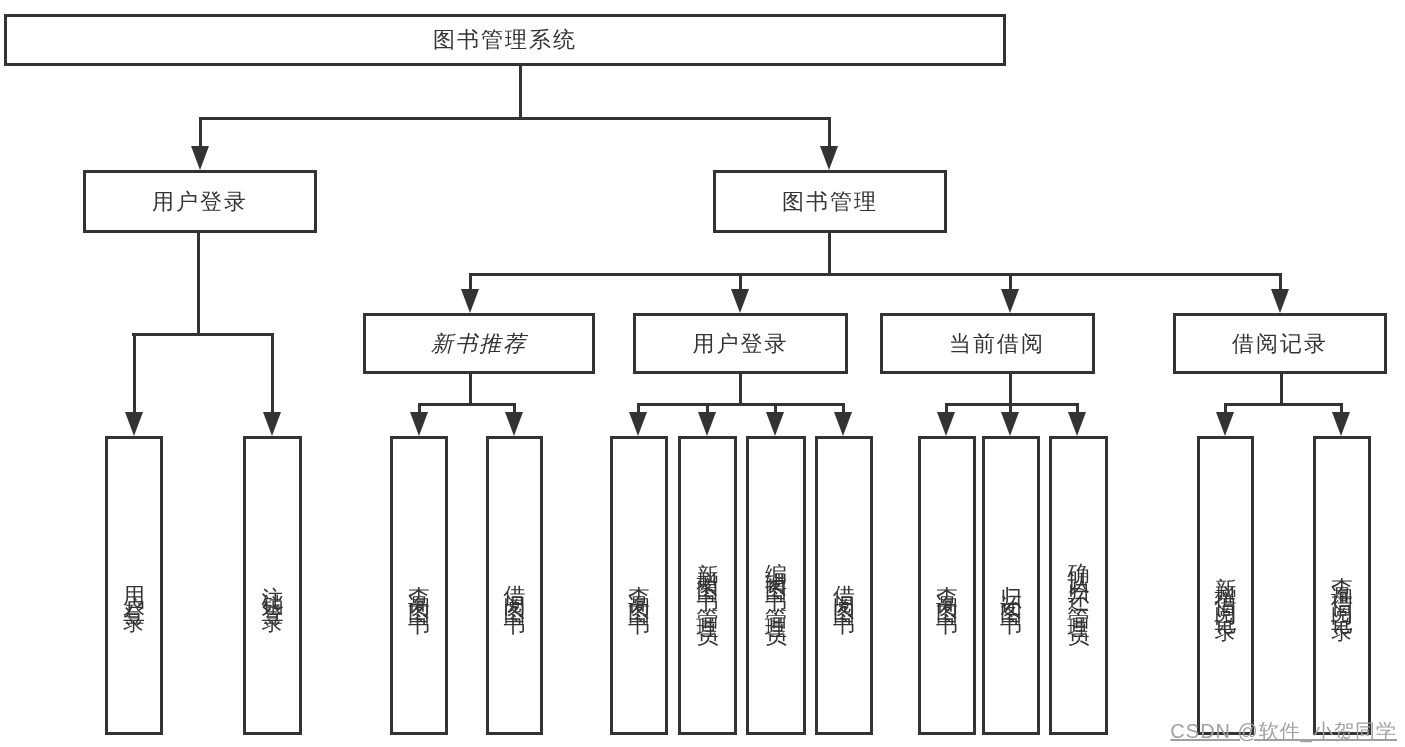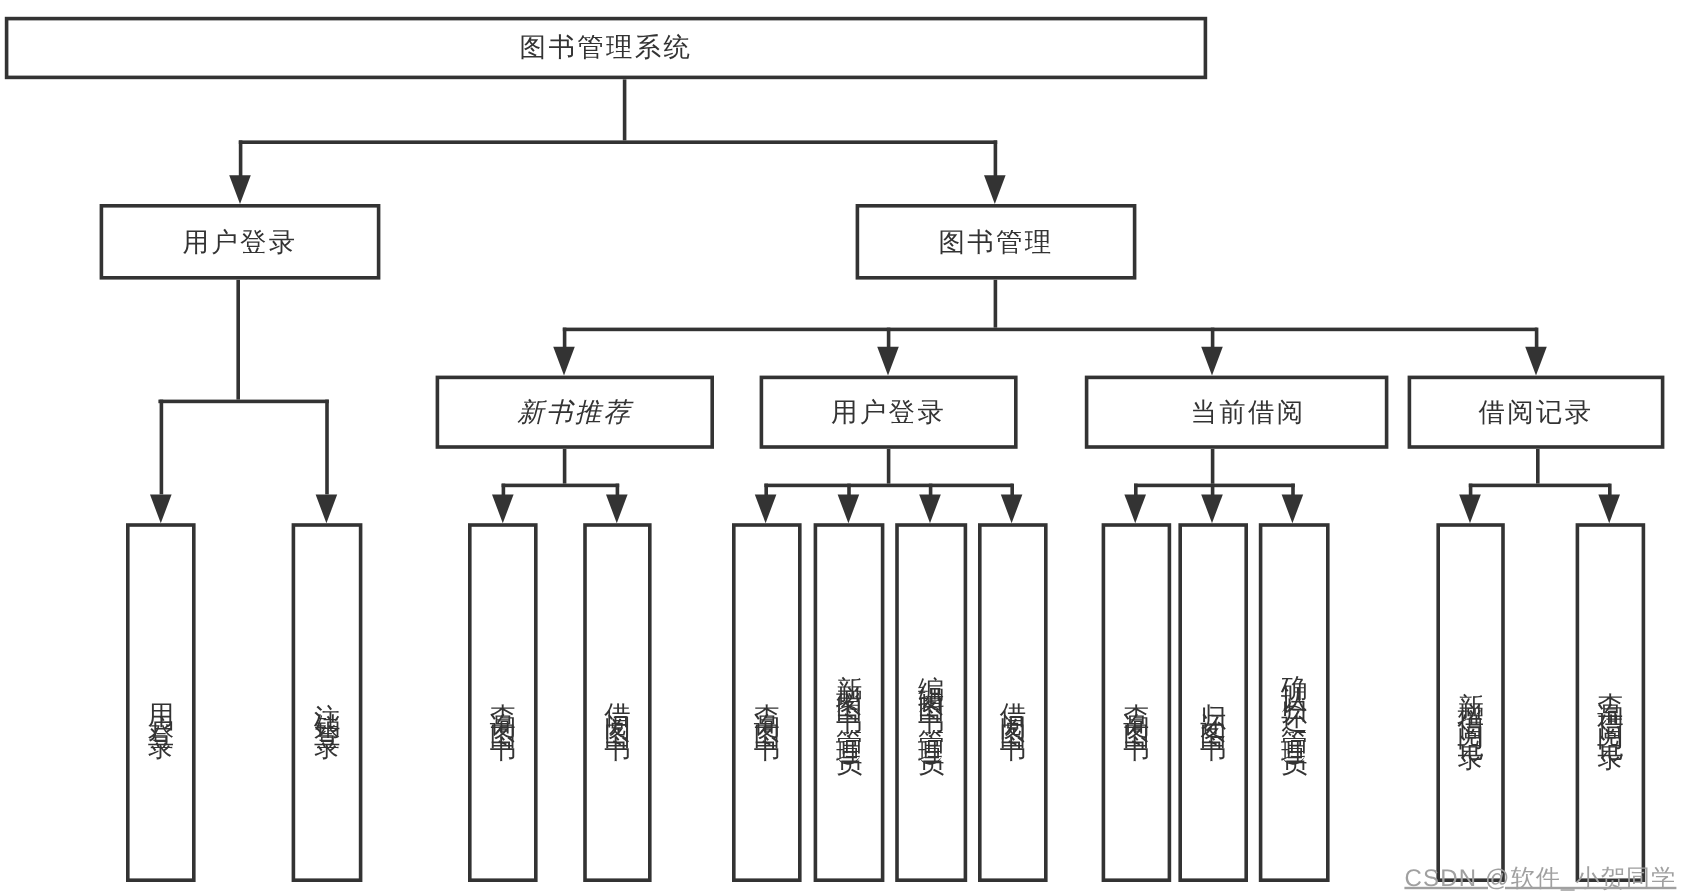--- a/index.html
+++ b/index.html
@@ -93,21 +93,21 @@
   <div class="vline" style="left:1340px;top:403px;height:10px;"></div>
   <div class="arrow" style="left:1332px;top:412px;"></div>
 
   <div class="box h" style="left:4px;top:14px;width:1002px;height:52px;">图书管理系统</div>
 
   <div class="box h" style="left:83px;top:170px;width:234px;height:63px;">用户登录</div>
   <div class="box h" style="left:713px;top:170px;width:234px;height:63px;">图书管理</div>
 
   <div class="box h" style="left:363px;top:313px;width:232px;height:61px;font-style:italic;">新书推荐</div>
   <div class="box h" style="left:633px;top:313px;width:215px;height:61px;">用户登录</div>
-  <div class="box h" style="left:904px;top:313px;width:253px;height:61px;padding-left:19px;">当前借阅</div>
+  <div class="box h" style="left:880px;top:313px;width:215px;height:61px;padding-left:19px;">当前借阅</div>
   <div class="box h" style="left:1173px;top:313px;width:214px;height:61px;">借阅记录</div>
 
   <div class="box v" style="left:105px;top:436px;width:58px;height:299px;">
     <span>用户登录</span>
   </div>
   <div class="box v" style="left:243px;top:436px;width:59px;height:299px;">
     <span>注销登录</span>
   </div>
 
   <div class="box v" style="left:390px;top:436px;width:58px;height:299px;">

